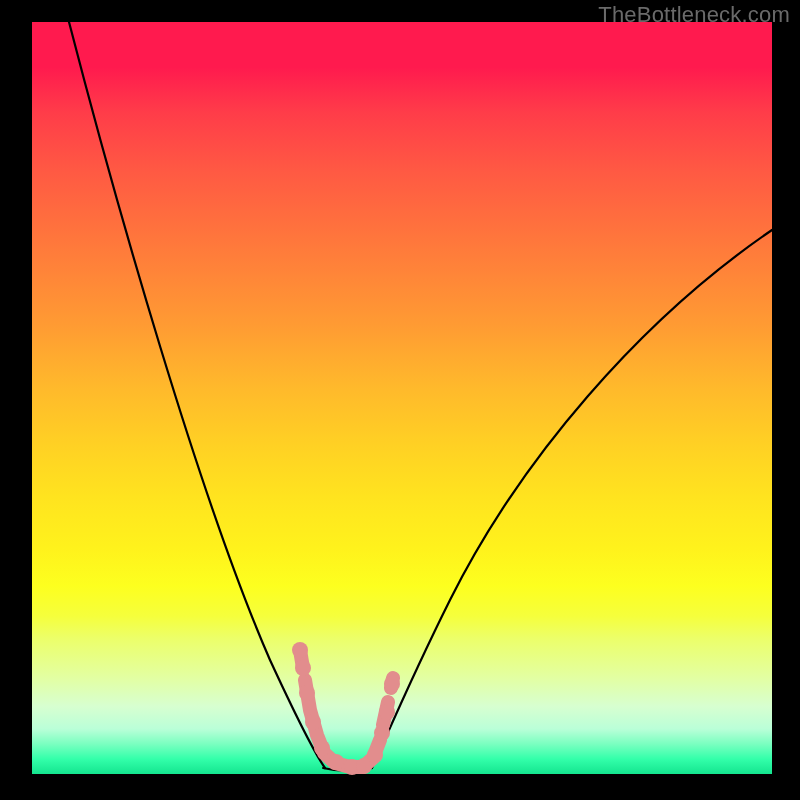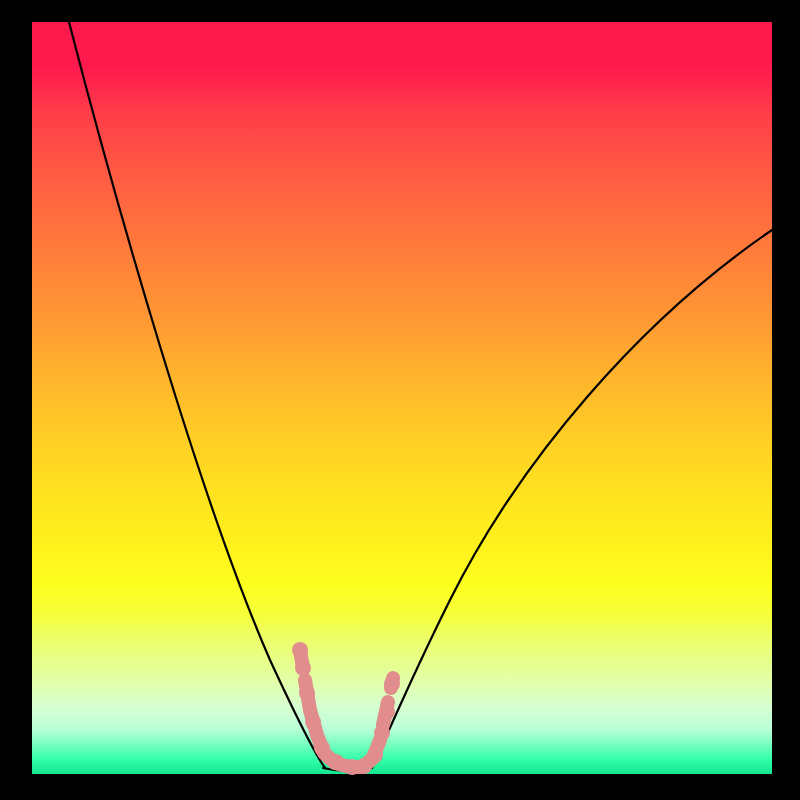--- a/index.html
+++ b/index.html
@@ -110,13 +110,14 @@
       <circle cx="336" cy="762" r="8"></circle>
       <circle cx="352" cy="767" r="8"></circle>
       <circle cx="364" cy="766" r="8"></circle>
       <circle cx="375" cy="755" r="8"></circle>
       <circle cx="382" cy="733" r="8"></circle>
       <circle cx="387" cy="712" r="8"></circle>
       <circle cx="392" cy="684" r="8"></circle>
     </g>
   </svg>
 
+  <div class="watermark">TheBottleneck.com</div>
 </div>
 
 </body></html>

